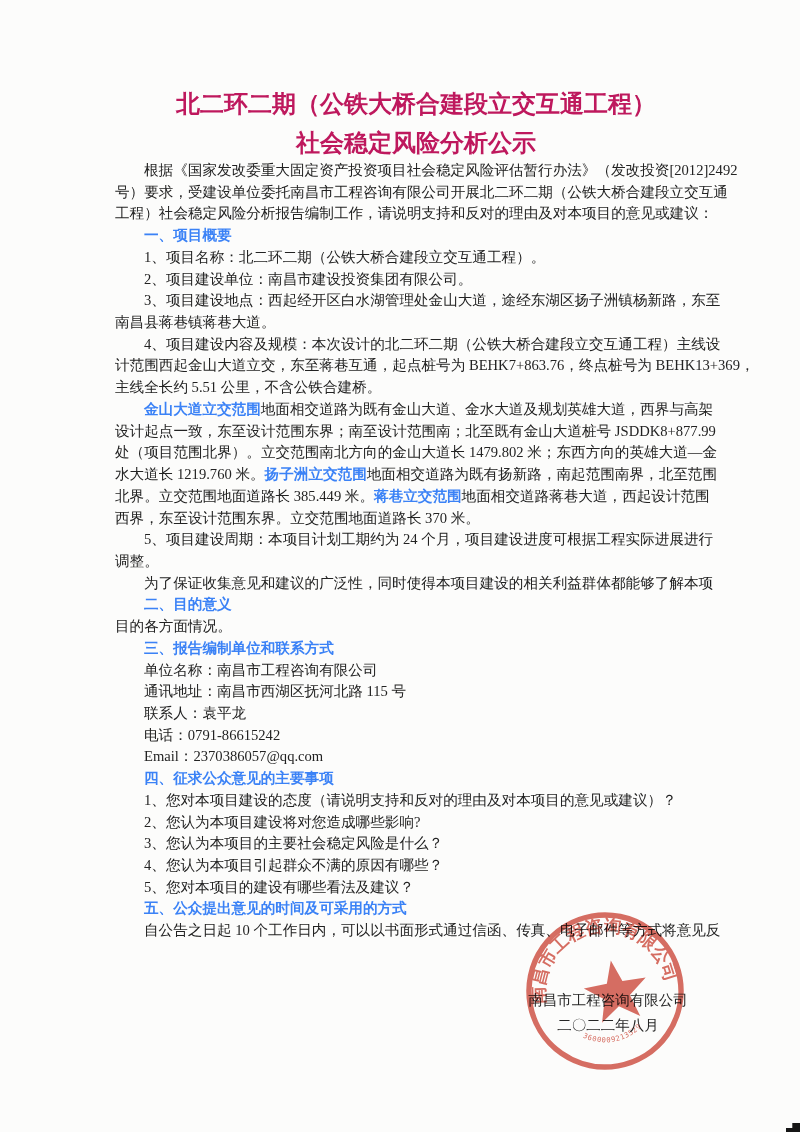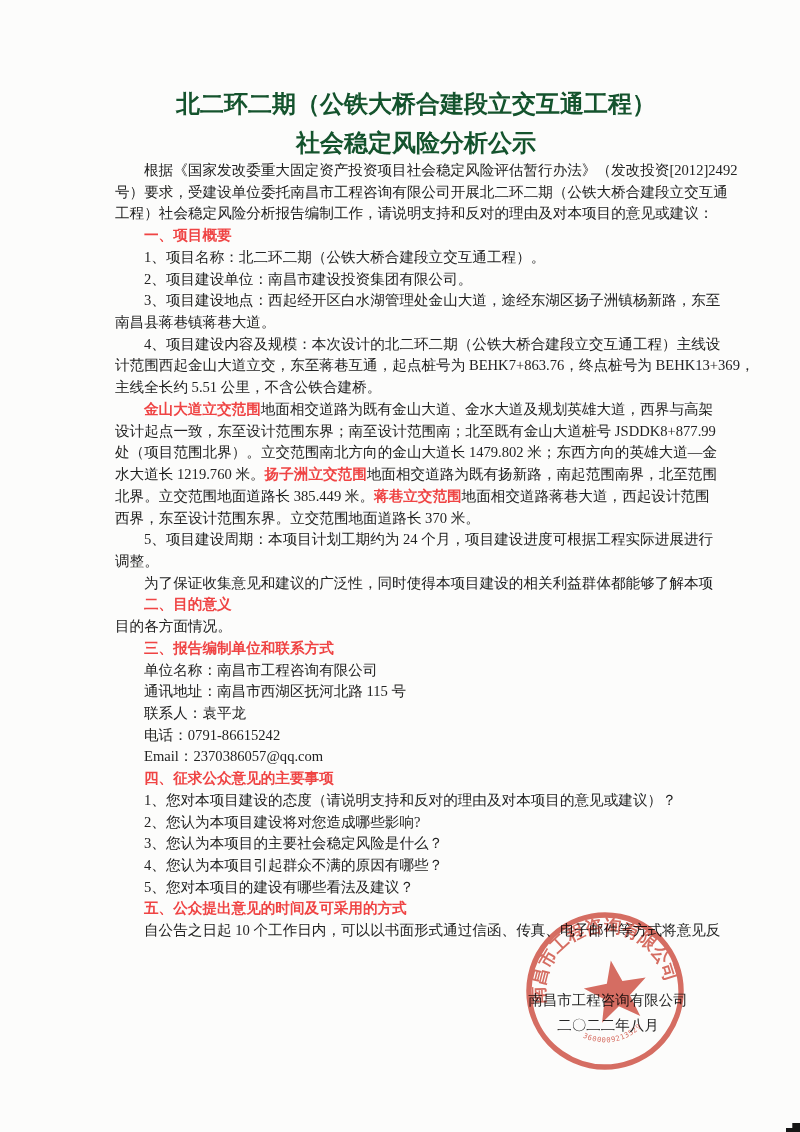--- a/index.html
+++ b/index.html
@@ -4,31 +4,31 @@
 <style>
   html,body { margin:0; padding:0; background:#e8e8e8; }
   .page {
     position:relative; width:800px; height:1132px; margin:0 auto;
     background:#fcfcfb; overflow:hidden;
     font-family:"Liberation Serif","DejaVu Serif",serif;
     color:#1f1f1f;
   }
   .doc-title {
     position:absolute; top:85px; left:101px; width:630px;
-    text-align:center; font-weight:bold; color:#14532d;
+    text-align:center; font-weight:bold; color:#be185d;
     font-size:24px; line-height:39px; letter-spacing:0px;
     white-space:nowrap;
   }
   .doc-body {
     position:absolute; top:160px; left:115px; width:622px;
     font-size:14.6px; color:#222;
   }
   .line { height:21.72px; line-height:21.72px; white-space:nowrap; }
   .line.ind { text-indent:29px; }
-  .b { font-weight:bold; color:#ef4444; }
+  .b { font-weight:bold; color:#3b82f6; }
   .signature {
     position:absolute; top:988px; left:458px; width:300px;
     text-align:center; font-size:14.5px; line-height:25px; color:#262626;
     z-index:1; white-space:nowrap;
   }
   .stamp {
     position:absolute; left:510px; top:896px; width:190px; height:190px;
     z-index:2; opacity:.8; mix-blend-mode:multiply;
     transform:rotate(-10deg);
   }

